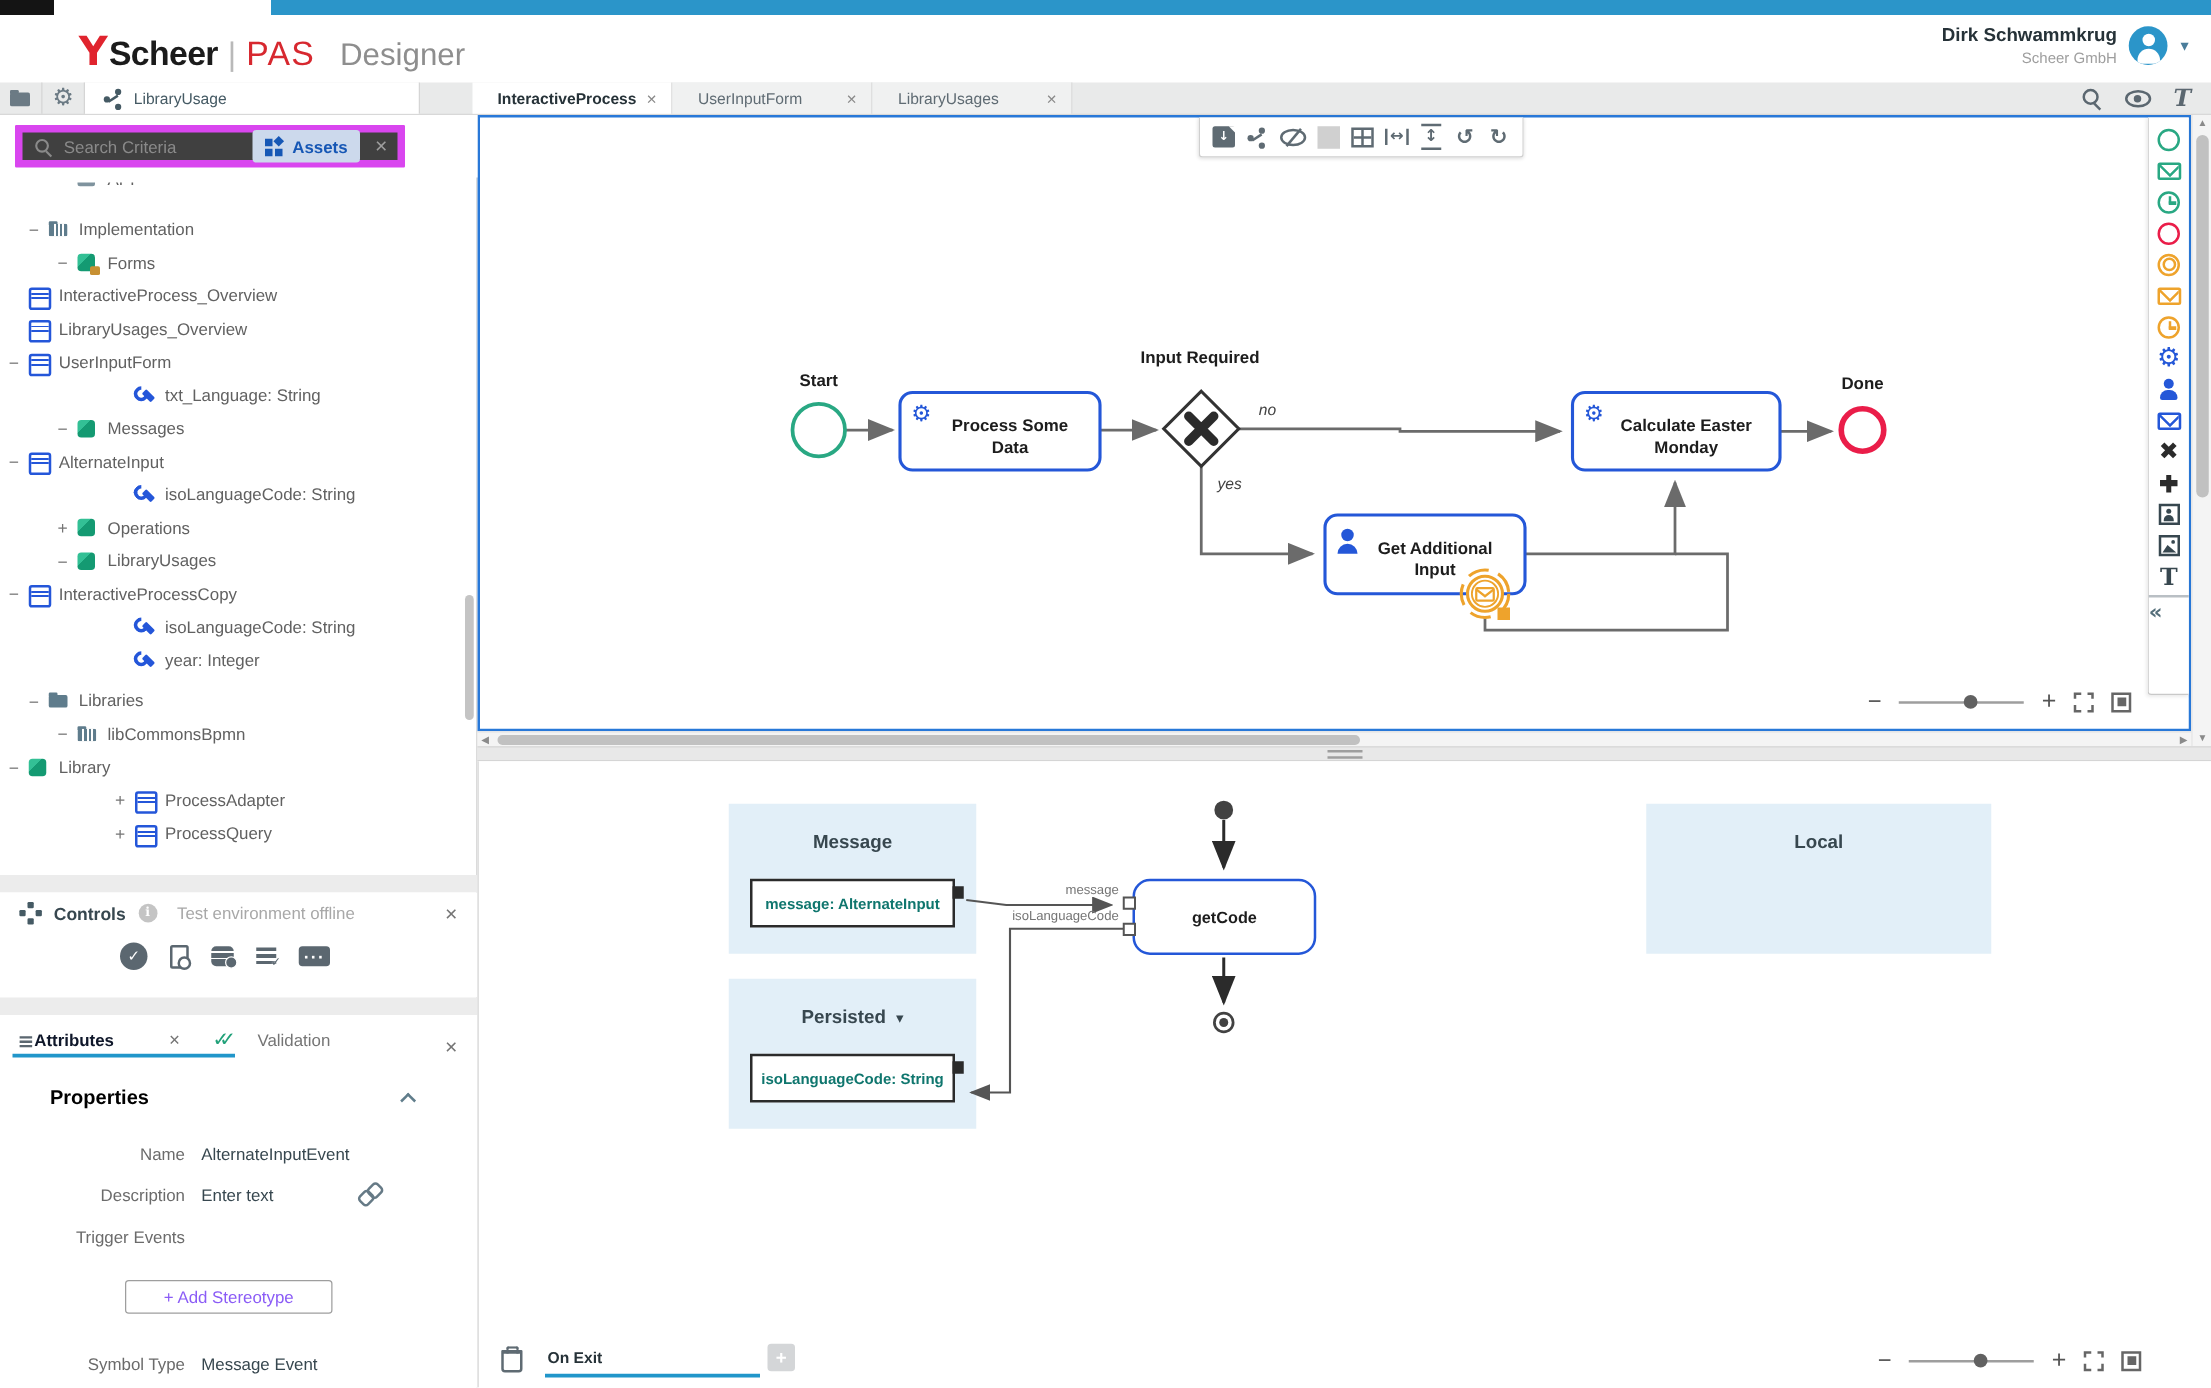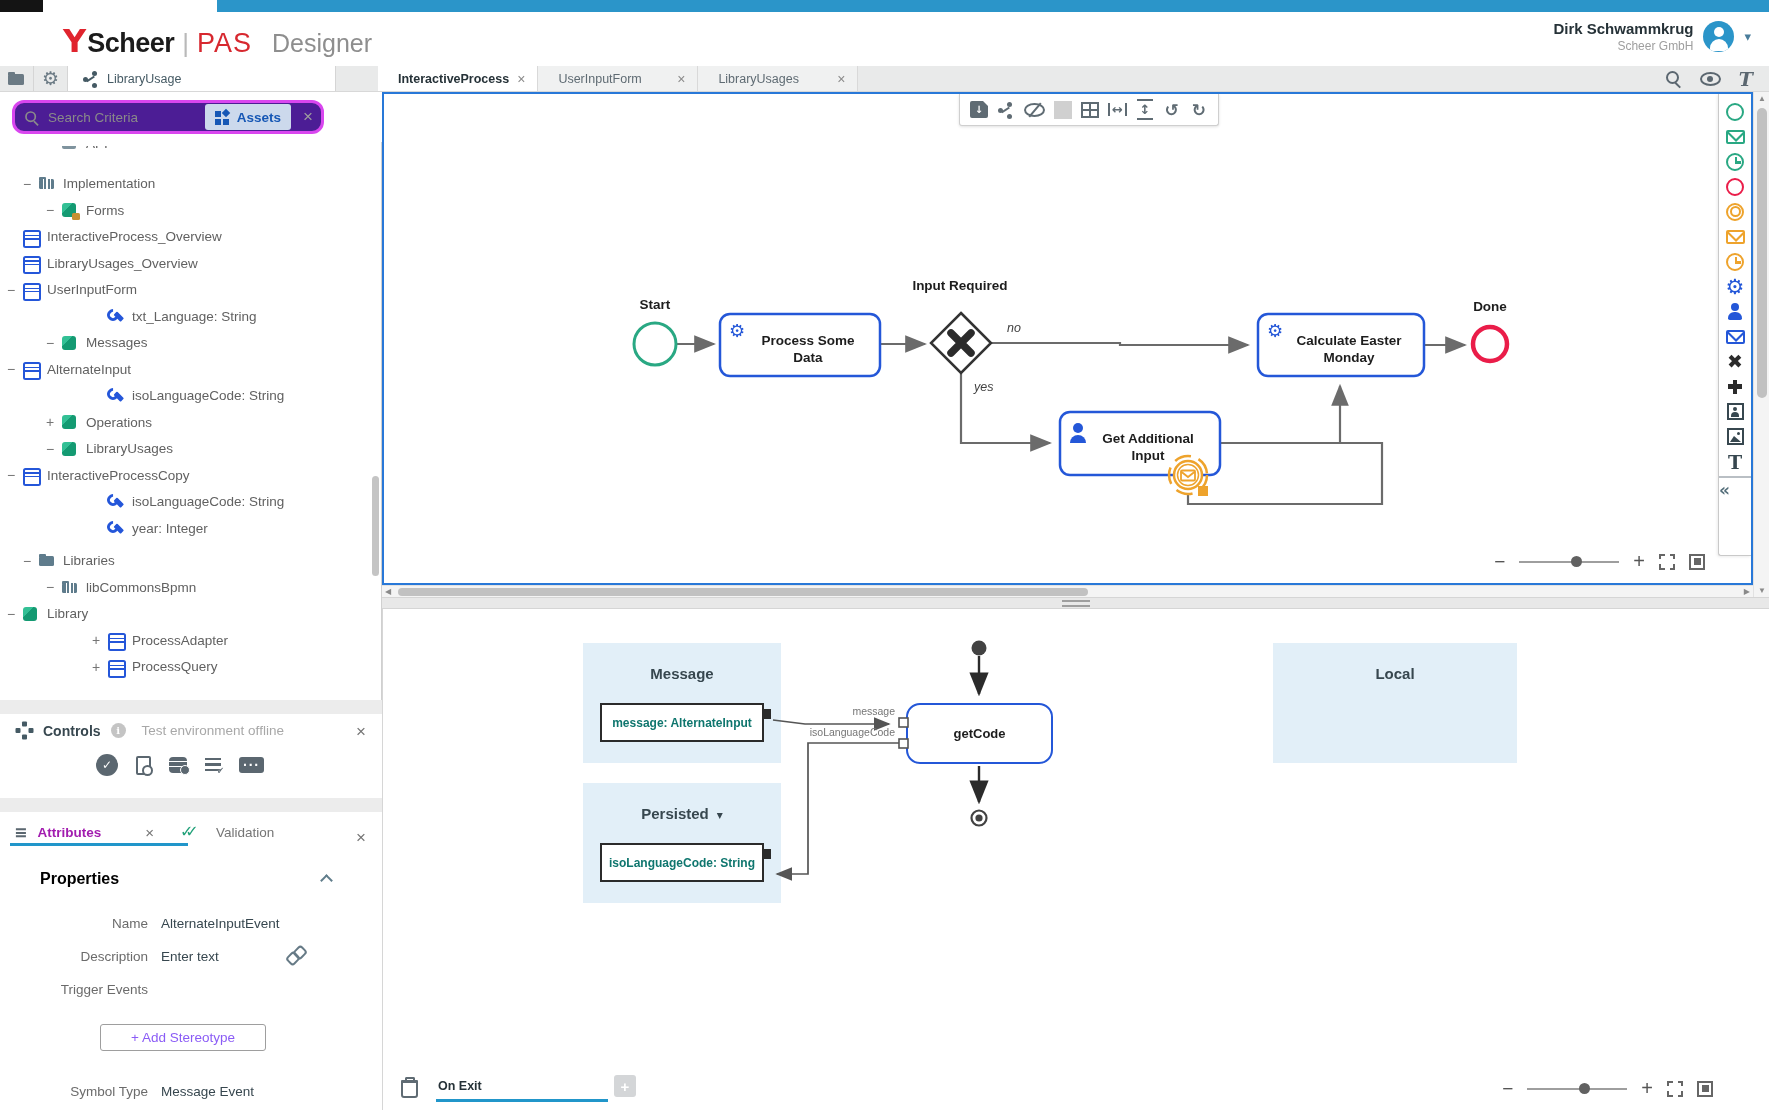--- a/index.html
+++ b/index.html
@@ -48,21 +48,21 @@
   .i-search{position:relative;width:17px;height:17px;color:#5b6770}
   .i-search::before{content:"";position:absolute;left:1px;top:1px;width:9px;height:9px;border:2px solid currentColor;border-radius:50%}
   .i-search::after{content:"";position:absolute;left:11.5px;top:11.5px;width:6.5px;height:2.2px;background:currentColor;transform:rotate(45deg);transform-origin:0 0}
   .i-eye{position:relative;width:21px;height:14px;color:#5b6770}
   .i-eye::before{content:"";position:absolute;inset:0;border:2px solid currentColor;border-radius:50%}
   .i-eye::after{content:"";position:absolute;left:7.5px;top:4px;width:6px;height:6px;border-radius:50%;background:currentColor}
 
   
   .sidebar{left:0;top:92px;width:382px;height:1018px;background:#fff;border-right:1px solid #d0d0d0}
   .searchrow{position:absolute;left:0;top:0;width:382px;height:50px;background:#fff;z-index:5}
-  .searchbox{position:absolute;left:12px;top:8px;width:312px;height:34px;border:3px solid #d946ef;border-radius:12px;background:#4c1d95;display:flex;align-items:center;padding:0 8px;gap:8px}
+  .searchbox{position:absolute;left:12px;top:8px;width:312px;height:34px;border:6px solid #d946ef;border-radius:1px;background:#404040;display:flex;align-items:center;padding:0 8px;gap:8px}
   .searchbox .i-search{transform:scale(.85);color:#8a8a8a}
   .search-ph{font-size:13.5px;color:#8a8a8a;flex:1}
   .assets-chip{display:flex;align-items:center;gap:7px;background:#ccd9ec;border-radius:3px;height:26px;padding:0 10px;color:#1657b5;font-weight:bold;font-size:13.5px}
   .i-assets{position:relative;width:15px;height:15px}
   .i-assets::before{content:"";position:absolute;left:0;top:1px;width:6px;height:6px;background:#1657b5;box-shadow:0 8px 0 #1657b5,8px 8px 0 #1657b5}
   .i-assets::after{content:"";position:absolute;left:8.5px;top:0;width:6px;height:6px;background:#1657b5;transform:rotate(45deg)}
   .search-x{color:#9e9e9e;font-size:17px;margin-left:4px}
 
   .tree{position:absolute;left:0;top:54px;width:368px;height:554px;overflow:hidden}
   .trow{display:flex;align-items:center;height:26.5px;font-size:13.5px;color:#616161}
@@ -103,21 +103,21 @@
   .ci-db{width:18px;height:16px;border-radius:4px;background:linear-gradient(#5b6770 0 4px,#fff 4px 5.5px,#5b6770 5.5px 9px,#fff 9px 10.5px,#5b6770 10.5px)}
   .ci-db::after{content:"";position:absolute;right:-3px;bottom:-2px;width:8px;height:8px;background:#5b6770;border:1.5px solid #fff;border-radius:50%}
   .ci-list{width:16px;height:14px;background:linear-gradient(#5b6770 0 2.5px,transparent 2.5px 5.5px,#5b6770 5.5px 8px,transparent 8px 11px,#5b6770 11px 13.5px,transparent 13.5px)}
   .ci-list::after{content:"\2713";position:absolute;right:-4px;bottom:-4px;font-weight:bold;font-size:10px;color:#5b6770;text-shadow:0 0 2px #fff}
   .ci-console{width:25px;height:16px;background:#5b6770;border-radius:3px}
   .ci-console::after{content:"\00b7\00b7\00b7";position:absolute;inset:0;color:#fff;font-weight:bold;font-size:14px;letter-spacing:1px;display:flex;align-items:center;justify-content:center}
 
   .attrs{position:absolute;left:0;top:720px;width:382px;height:298px;background:#fff}
   .attr-tabs{position:absolute;left:0;top:6px;width:382px;height:28px;display:flex;align-items:center}
   .i-attr{color:#5b6770;font:bold 16px "DejaVu Sans",sans-serif;margin-left:14px}
-  .attr-tab-label{font-weight:bold;color:#a21caf;font-size:13.5px;margin-left:10px}
+  .attr-tab-label{font-weight:bold;color:#0f172a;font-size:13.5px;}
   .tab-x{color:#757575;font-size:15px}
   .attr-underline{position:absolute;left:10px;top:31px;width:178px;height:2.5px;background:#2196ca}
   .i-valid{position:relative;width:24px;height:16px;margin-left:26px}
   .i-valid::before{content:"\2713\2713";position:absolute;left:0;top:-2px;color:#21a179;font-weight:bold;font-size:16px;letter-spacing:-8px}
   .valid-label{color:#757575;font-size:13.5px;margin-left:12px}
   .props-head{position:absolute;left:40px;top:58px;font-weight:bold;font-size:16px;color:#000000}
   .i-chevup{position:absolute;left:322px;top:64px;width:9px;height:9px;border-top:2.5px solid #607d8b;border-left:2.5px solid #607d8b;transform:rotate(45deg)}
   .frow{position:absolute;display:flex;align-items:center;font-size:13.5px}
   .flabel{width:148px;text-align:right;color:#6b6b6b}
   .fvalue{margin-left:13px;color:#37474f}
@@ -604,21 +604,21 @@
     <span class="grip"></span>
   </div>
 
 <div class="abs canvas-bottom">
   <div class="bpanel" style="left:200px;top:34px;width:198px;height:120px">
     <div class="bpanel-title">Message</div>
   </div>
   <div class="bpanel" style="left:200px;top:174px;width:198px;height:120px">
     <div class="bpanel-title"><span>Persisted</span><span class="dcaret">▾</span></div>
   </div>
-  <div class="bpanel" style="left:890px;top:34px;width:244px;height:120px">
+  <div class="bpanel" style="left:934px;top:34px;width:276px;height:120px">
     <div class="bpanel-title">Local</div>
   </div>
 
   <div class="dbox" style="left:217px;top:94px;width:164px;height:39px">
     <span>message: AlternateInput</span>
     <span class="stub"></span>
   </div>
   <div class="dbox" style="left:217px;top:234px;width:164px;height:39px">
     <span>isoLanguageCode: String</span>
     <span class="stub"></span>

